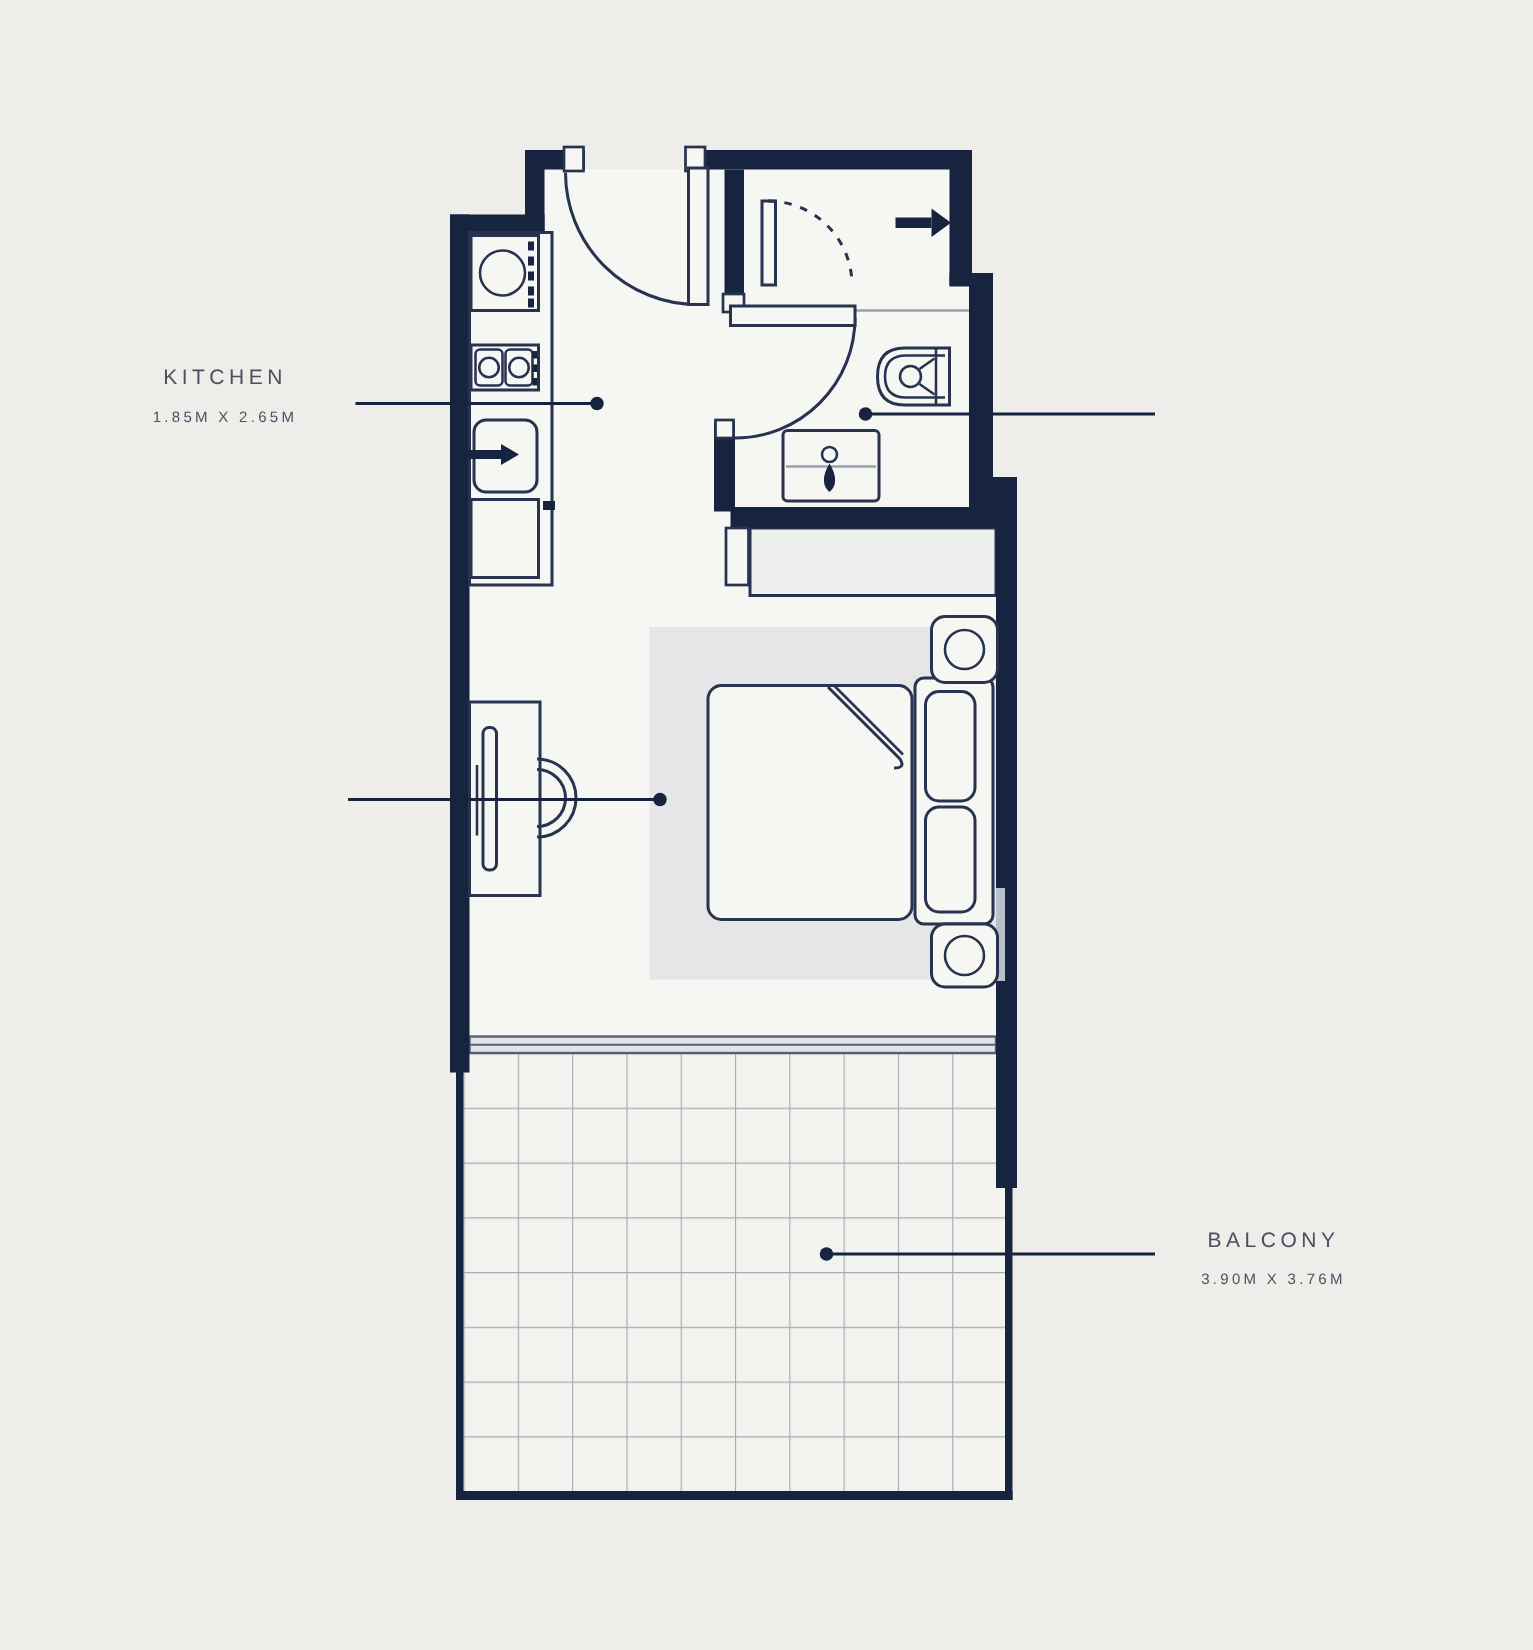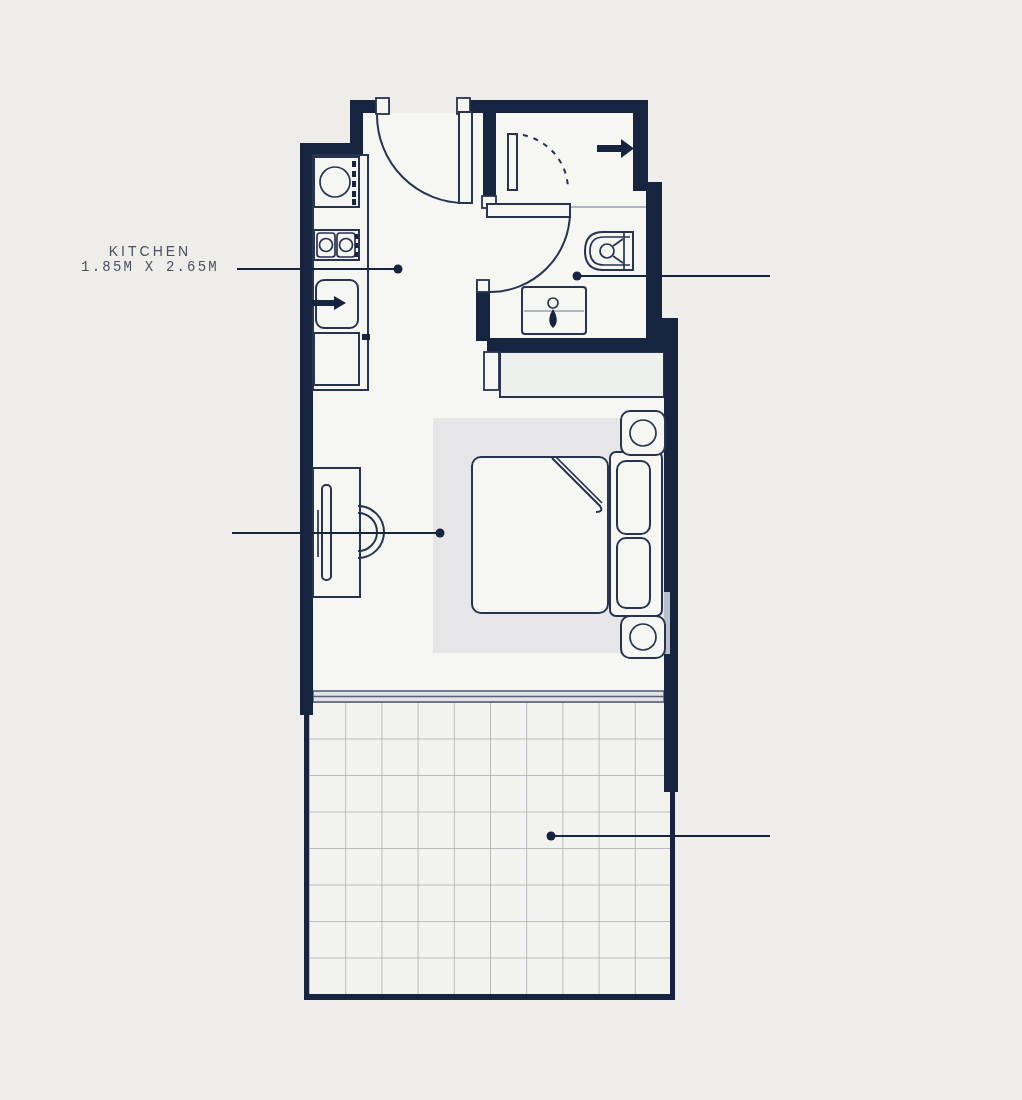--- a/index.html
+++ b/index.html
@@ -28,21 +28,21 @@
   .tile-line{stroke:var(--tile);stroke-width:1.5;fill:none;}
   .track-fill{fill:#e2e3e6;stroke:var(--track);stroke-width:1.6;}
   .track-mid{stroke:var(--track);stroke-width:1.4;}
   .leader{stroke:var(--wall);stroke-width:2;fill:none;}
   .dot{fill:var(--wall);}
   .wall-notch{fill:#bac0cb;}
 
   
   .room-label{position:absolute;width:184px;text-align:center;color:var(--label);}
   .room-label .name{font-size:14px;letter-spacing:3px;font-weight:400;}
-  .room-label .dims{font-size:14px;letter-spacing:2.2px;font-weight:400;font-family:Liberation Mono, monospace;}
+  .room-label .dims{font-size:10px;letter-spacing:2.2px;margin-top:14px;font-weight:400;}
 </style>
 </head>
 <body>
 
 <div class="stage">
 
   <svg class="plan-svg" width="1022" height="1100" viewBox="0 0 1022 1100">
     <defs>
       <pattern id="tiles" x="309" y="702" width="36.2" height="36.5" patternUnits="userSpaceOnUse">
         <path d="M 36.2 0 H 0 V 36.5" class="tile-line"></path>
@@ -222,14 +222,18 @@
     </g>
   </svg>
 
   <div class="room-label" style="left:58px;top:243px;">
     <div class="name">KITCHEN</div>
     <div class="dims">1.85M X 2.65M</div>
   </div>
 
 
 
+  <div class="room-label" style="left:757px;top:818px;">
+    <div class="name">BALCONY</div>
+    <div class="dims">3.90M X 3.76M</div>
+  </div>
 
 </div>
 
 </body></html>

